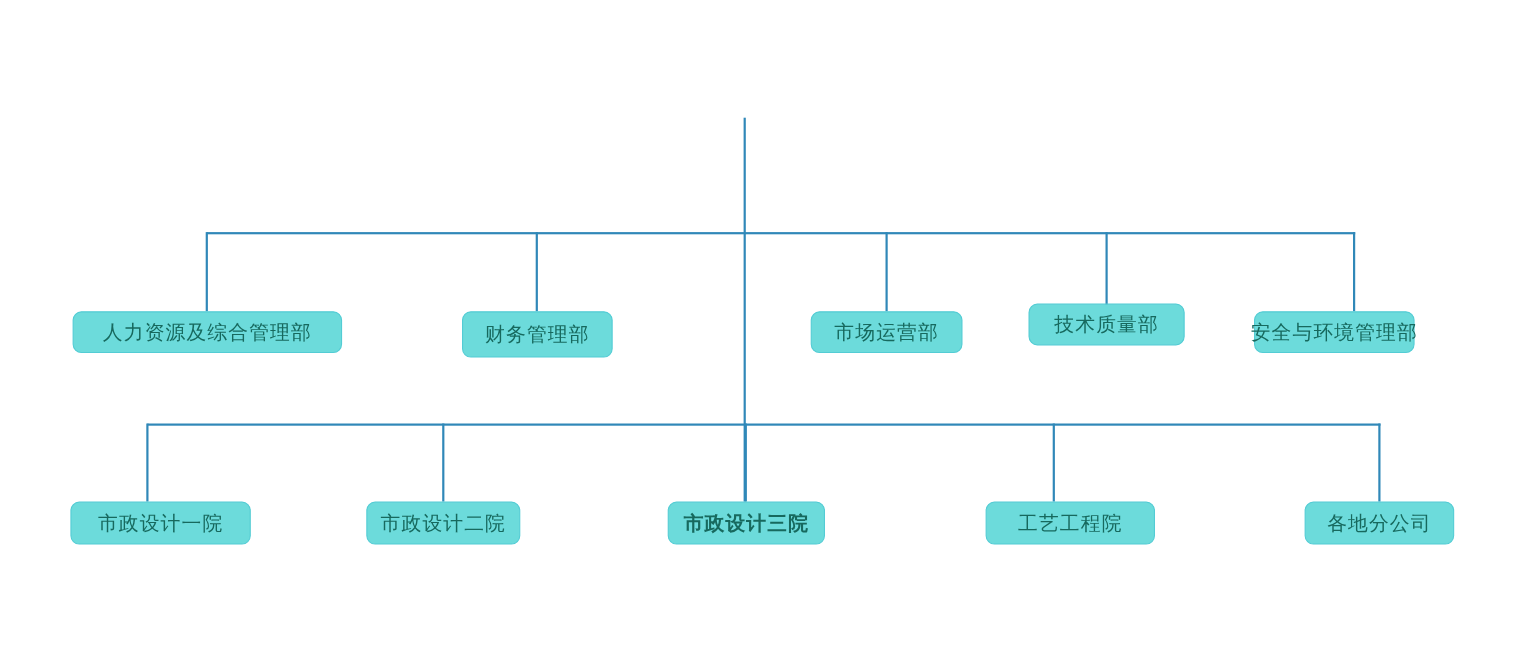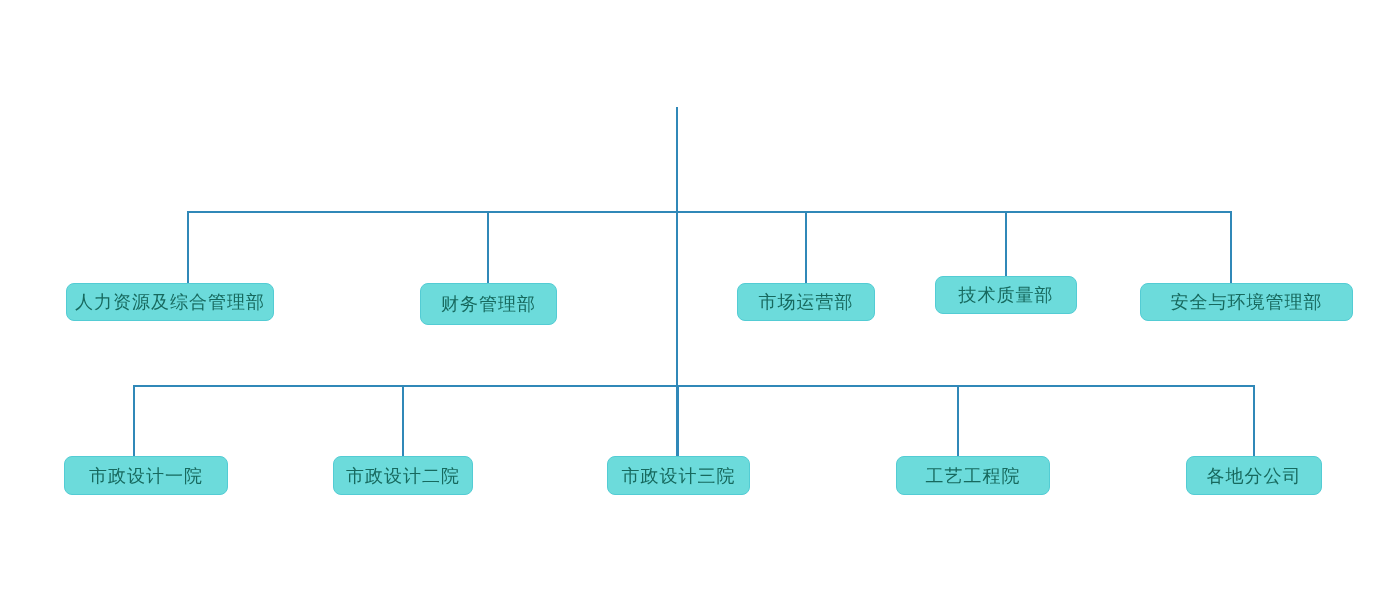--- a/index.html
+++ b/index.html
@@ -69,25 +69,25 @@
   <div class="line v" style="left:1230px; top:211px; height:72px;"></div>
 
   <div class="line h" style="left:134px; top:385px; width:1121px;"></div>
   <div class="line v" style="left:133px; top:385px; height:71px;"></div>
   <div class="line v" style="left:402px; top:385px; height:71px;"></div>
   <div class="line v" style="left:677px; top:385px; height:71px;"></div>
   <div class="line v" style="left:957px; top:385px; height:71px;"></div>
   <div class="line v" style="left:1253px; top:385px; height:71px;"></div>
 
 
-  <div class="node dept" style="left:66px; top:283px; width:208px; height:38px;">人力资源及综合管理部</div>
+  <div class="node dept" style="left:66px; top:283px; width:245px; height:38px;">人力资源及综合管理部</div>
   <div class="node dept" style="left:420px; top:283px; width:137px; height:42px;">财务管理部</div>
   <div class="node dept" style="left:737px; top:283px; width:138px; height:38px;">市场运营部</div>
   <div class="node dept" style="left:935px; top:276px; width:142px; height:38px;">技术质量部</div>
-  <div class="node dept" style="left:1140px; top:283px; width:213px; height:38px;">安全与环境管理部</div>
+  <div class="node dept" style="left:1140px; top:283px; width:146px; height:38px;">安全与环境管理部</div>
 
   <div class="node dept" style="left:64px; top:456px; width:164px; height:39px;">市政设计一院</div>
   <div class="node dept" style="left:333px; top:456px; width:140px; height:39px;">市政设计二院</div>
-  <div class="node dept" style="left:607px; top:456px; width:143px; height:39px;">市政设计三院</div>
+  <div class="node dept" style="left:607px; top:456px; width:143px; height:39px;font-weight:bold;">市政设计三院</div>
   <div class="node dept" style="left:896px; top:456px; width:154px; height:39px;">工艺工程院</div>
   <div class="node dept" style="left:1186px; top:456px; width:136px; height:39px;">各地分公司</div>
 
 </div>
 
 </body></html>

